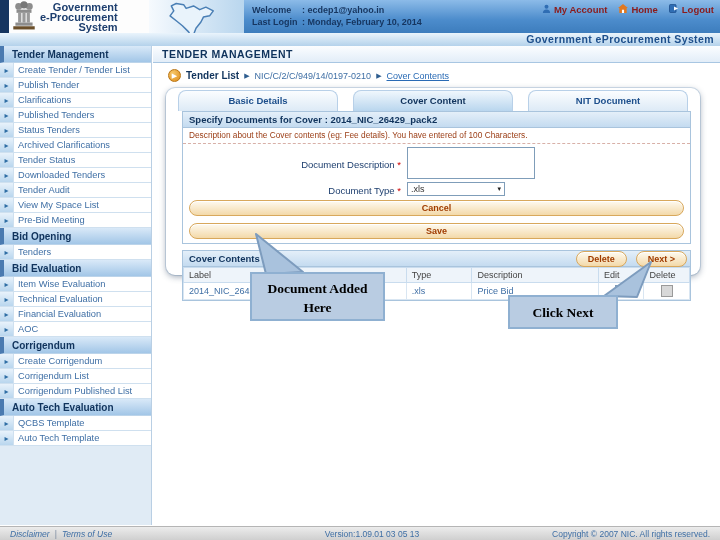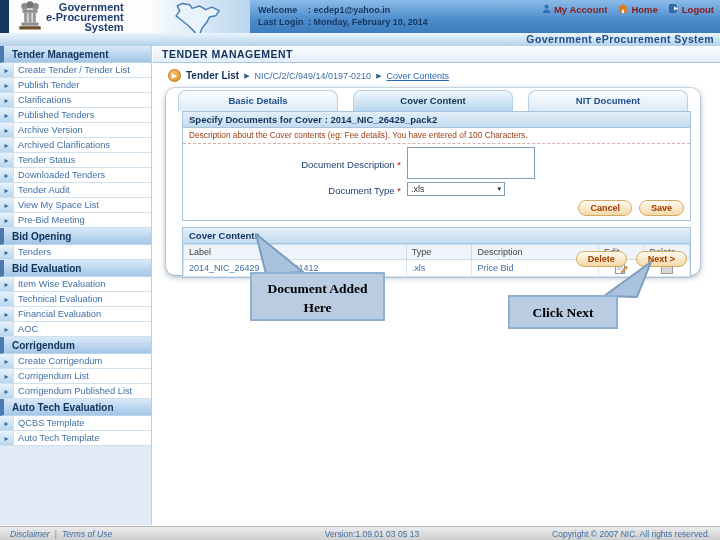--- a/index.html
+++ b/index.html
@@ -2,21 +2,21 @@
 <html><head>
 <meta charset="utf-8">
 <style>
   html,body{margin:0;padding:0;background:#fff;}
   #app{position:relative;width:720px;height:540px;overflow:hidden;
        font-family:"Liberation Sans",sans-serif;background:#fff;}
 
   
   .topbar{position:absolute;top:0;left:0;width:720px;height:33px;display:flex;}
   .corner{width:9px;background:#16355f;}
-  .logo-area{width:138px;background:#fdfdfd;display:flex;align-items:center;gap:3px;padding-left:8px;}
+  .logo-area{width:138px;background:#fdfdfd;display:flex;align-items:center;gap:3px;padding-left:2px;}
   .logo-text{font-weight:bold;color:#1d3e6e;font-size:11px;line-height:10px;text-align:right;}
   .map-area{width:95px;background:linear-gradient(90deg,#f6fafe,#b9d6ee);position:relative;}
   .map-area svg{position:absolute;left:8px;top:1px;}
   .top-right{flex:1;background:linear-gradient(180deg,#8cbbe8 0%,#4c8ccc 60%,#3d7dbd 100%);position:relative;}
   .welcome{position:absolute;left:8px;top:4px;font-size:9px;font-weight:bold;color:#16355f;}
   .welcome .row{display:flex;line-height:12px;}
   .welcome .wl{width:50px;}
   .top-links{position:absolute;right:6px;top:4px;display:flex;gap:11px;align-items:center;}
   .top-link{display:flex;align-items:center;gap:3px;font-size:9.5px;font-weight:bold;color:#8b1a1a;cursor:pointer;}
 
@@ -68,21 +68,21 @@
   .hint{color:#9a3c14;font-size:8.3px;padding:2px 6px 3px;border-bottom:1px dashed #d8b0a8;}
   .frow{display:flex;margin:3px 0;align-items:center;}
   .flabel{width:218px;text-align:right;color:#1d3e6e;font-size:9.5px;padding-right:6px;padding-top:2px;}
   .req{color:#c00;}
   .desc-input{width:122px;height:26px;border:1px solid #7f9db9;font-size:9px;resize:none;
               font-family:"Liberation Sans",sans-serif;}
   .fake-select{width:98px;height:14px;border:1px solid #7f9db9;background:#fff;font-size:9px;
               color:#333;display:flex;justify-content:space-between;align-items:center;
               padding:0 3px;box-sizing:border-box;cursor:pointer;}
   .fake-select .arr{font-size:7px;color:#222;}
-  .form-actions{display:flex;justify-content:flex-end;gap:7px;padding:1px 6px 4px;}
+  .form-actions{display:flex;justify-content:flex-end;gap:7px;padding:1px 6px 4px;flex-direction:column;}
   .btn{background:linear-gradient(180deg,#fefaf0,#f3d9a9);border:1px solid #d8a85c;border-radius:9px;
        color:#a03c00;font-weight:bold;font-size:9px;padding:2px 11px;box-shadow:inset 0 1px 0 #fff;
        cursor:pointer;line-height:10px;}
   .tbl{width:100%;border-collapse:collapse;font-size:9px;table-layout:fixed;}
   .tbl th{background:#eef4fa;border:1px solid #c9dcee;color:#444;font-weight:normal;
           text-align:left;padding:2px 5px;font-size:9px;}
   .tbl td{border:1px solid #d9e6f2;color:#3f6fa5;padding:2px 5px;overflow:hidden;white-space:nowrap;}
   .del-box{width:10px;height:10px;background:#d8d8d8;border:1px solid #9a9a9a;margin:0 auto;}
   .edit-ic{display:block;margin:0 auto;cursor:pointer;}
   .bottom-actions{position:absolute;right:4px;bottom:2px;display:flex;gap:9px;}
@@ -188,21 +188,21 @@
       <div class="side-item">
         <span class="bullet">▸</span>
         <span class="lbl">Clarifications</span>
       </div>
       <div class="side-item">
         <span class="bullet">▸</span>
         <span class="lbl">Published Tenders</span>
       </div>
       <div class="side-item">
         <span class="bullet">▸</span>
-        <span class="lbl">Archive Version</span>
+        <span class="lbl">Status Tenders</span>
       </div>
       <div class="side-item">
         <span class="bullet">▸</span>
         <span class="lbl">Archived Clarifications</span>
       </div>
       <div class="side-item">
         <span class="bullet">▸</span>
         <span class="lbl">Tender Status</span>
       </div>
       <div class="side-item">

